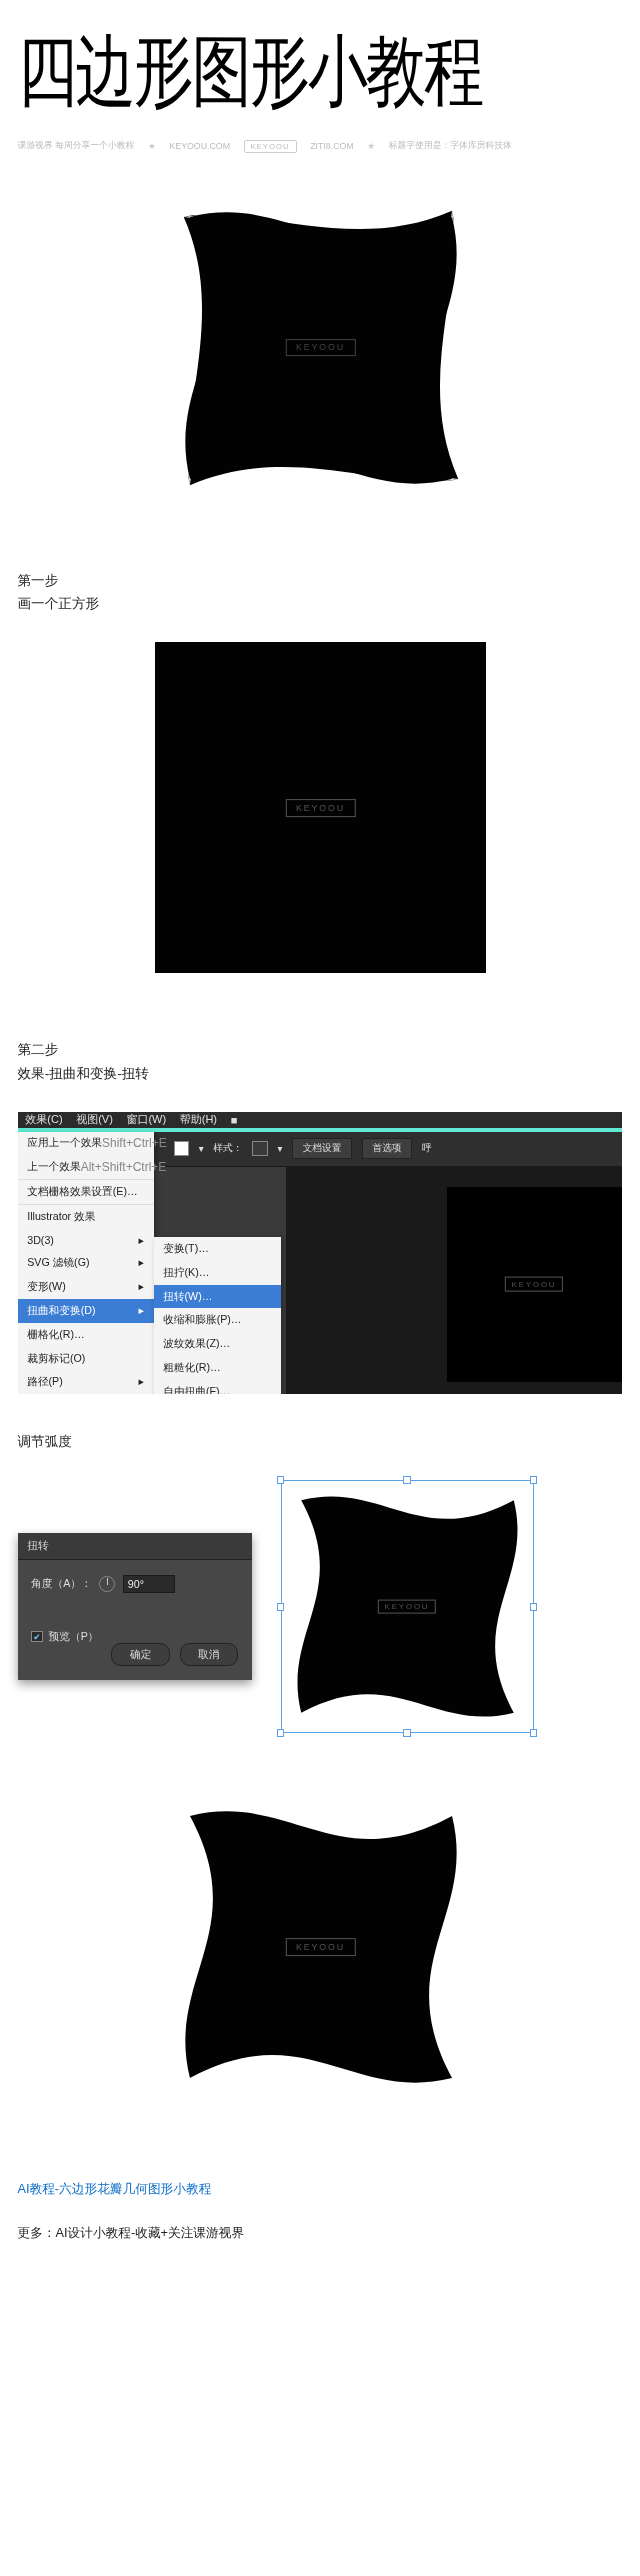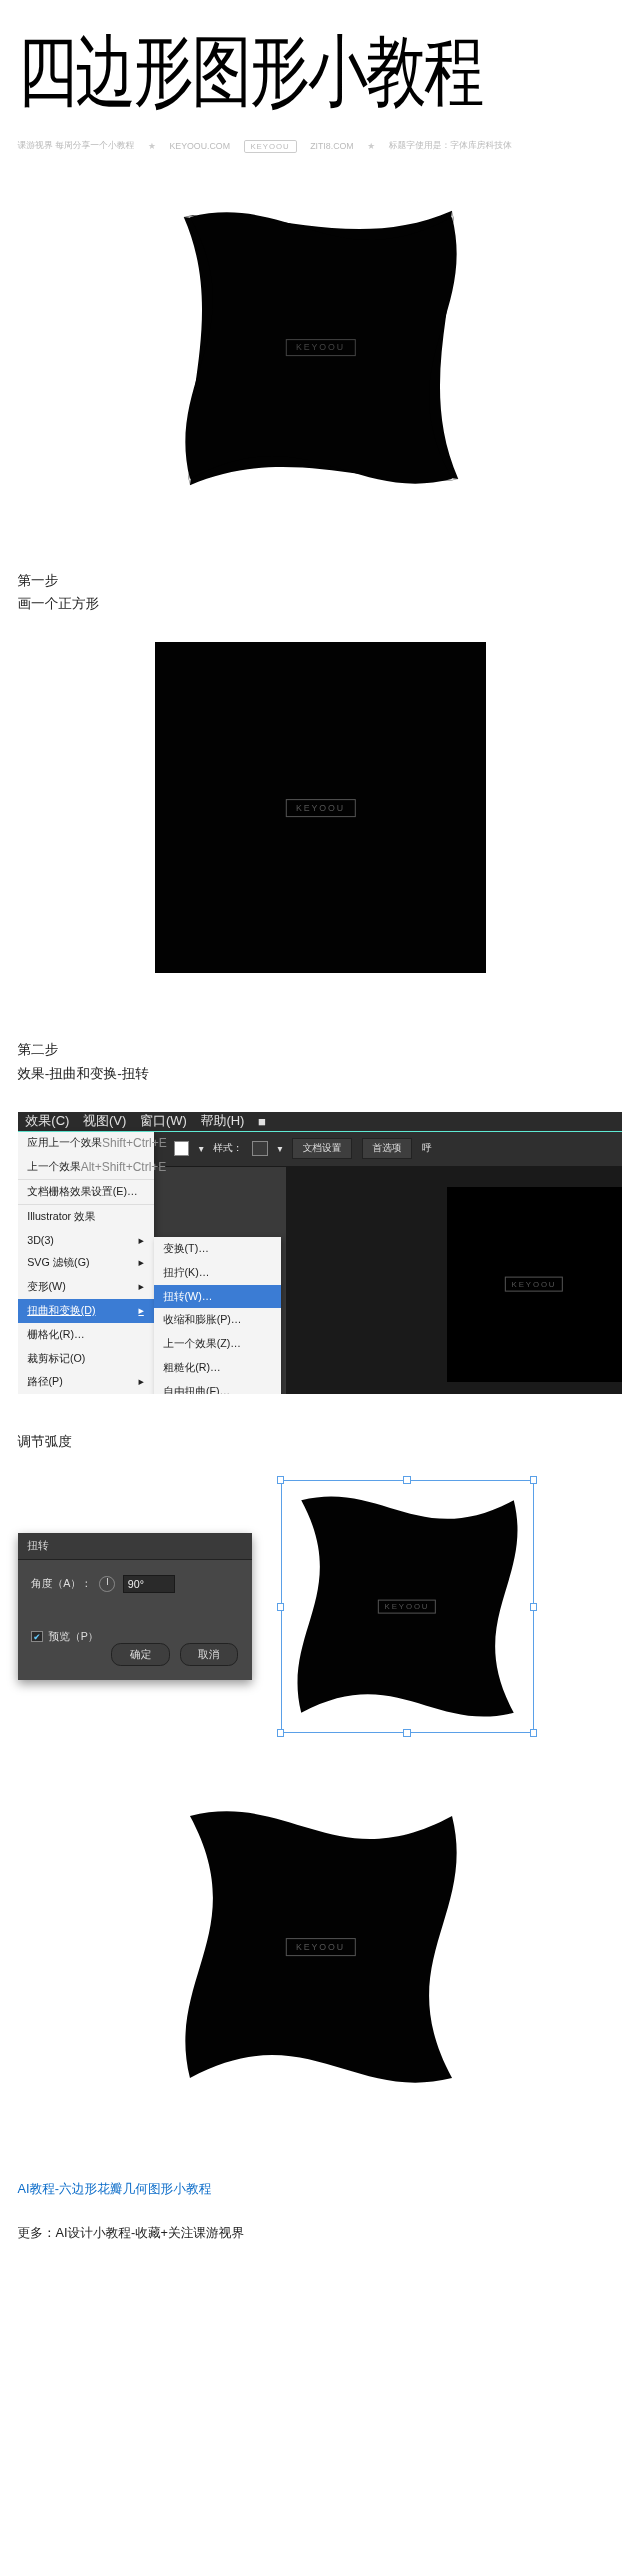--- a/index.html
+++ b/index.html
@@ -65,23 +65,23 @@
 
   
   .menu-wrap {
     width: 604px; height: 282px; background: #3a3a3a; position: relative;
     margin: 19.5px 0 39px 0; overflow: hidden;
     color: #e0e0e0;
     font-size: 10.7px;
   }
   .menu-top {
     position: absolute; top: 0; left: 0; right: 0; height: 19.5px;
-    background: #2b2b2b; border-bottom: 1px solid #5eead4;
+    background: #2b2b2b; border-bottom: 4px solid #5eead4;
     display: flex; align-items: center; padding-left: 7.8px; gap: 13.6px;
-    font-size: 13px;
+    font-size: 11px;
   }
   .menu-tools {
     position: absolute; top: 19.5px; left: 0; right: 0; height: 35px;
     background: #2f2f2f; border-bottom: 1px solid #1a1a1a;
     display: flex; align-items: center; padding-left: 156px; gap: 9.7px;
     font-size: 9.7px;
   }
   .menu-tools .swatch {
     width: 15.6px; height: 15.6px; background: #fff; border: 1px solid #888;
   }
@@ -101,21 +101,21 @@
     position: absolute; top: 19.5px; left: 0; width: 136px;
     background: #f4f4f4; color: #222; box-shadow: 1.9px 1.9px 5.8px rgba(0,0,0,0.3);
     font-size: 10.7px;
   }
   .menu-panel .row {
     padding: 4.9px 9.7px; display: flex; justify-content: space-between;
     white-space: nowrap;
   }
   .menu-panel .row.sep { border-top: 1px solid #ddd; }
   .menu-panel .row .shortcut { color: #888; font-size: 12px; }
-  .menu-panel .row.hl { background: #3b7cd4; color: #fff; text-decoration: underline; }
+  .menu-panel .row.hl { background: #3b7cd4; color: #fff; }
   .submenu {
     position: absolute; top: 125px; left: 136px; width: 127px;
     background: #f4f4f4; color: #222; box-shadow: 1.9px 1.9px 5.8px rgba(0,0,0,0.3);
     font-size: 10.7px;
   }
   .submenu .row { padding: 4.9px 9.7px; white-space: nowrap; }
   .submenu .row.hl { background: #3b7cd4; color: #fff; }
 
   
   .dialog-wrap { display: flex; align-items: center; gap: 29px; margin: 19.5px 0 58px 0; }
@@ -293,21 +293,21 @@
         <div class="row">
           <span>路径(P)</span>
           <span>▸</span>
         </div>
       </div>
     <div class="submenu" id="submenu">
         <div class="row">变换(T)…</div>
         <div class="row">扭拧(K)…</div>
         <div class="row hl">扭转(W)…</div>
         <div class="row">收缩和膨胀(P)…</div>
-        <div class="row">上一个效果(Z)…</div>
+        <div class="row">波纹效果(Z)…</div>
         <div class="row">粗糙化(R)…</div>
         <div class="row">自由扭曲(F)…</div>
       </div>
   </div>
 
   <div class="step-block">
     <p>调节弧度</p>
   </div>
 
   <div class="dialog-wrap">

